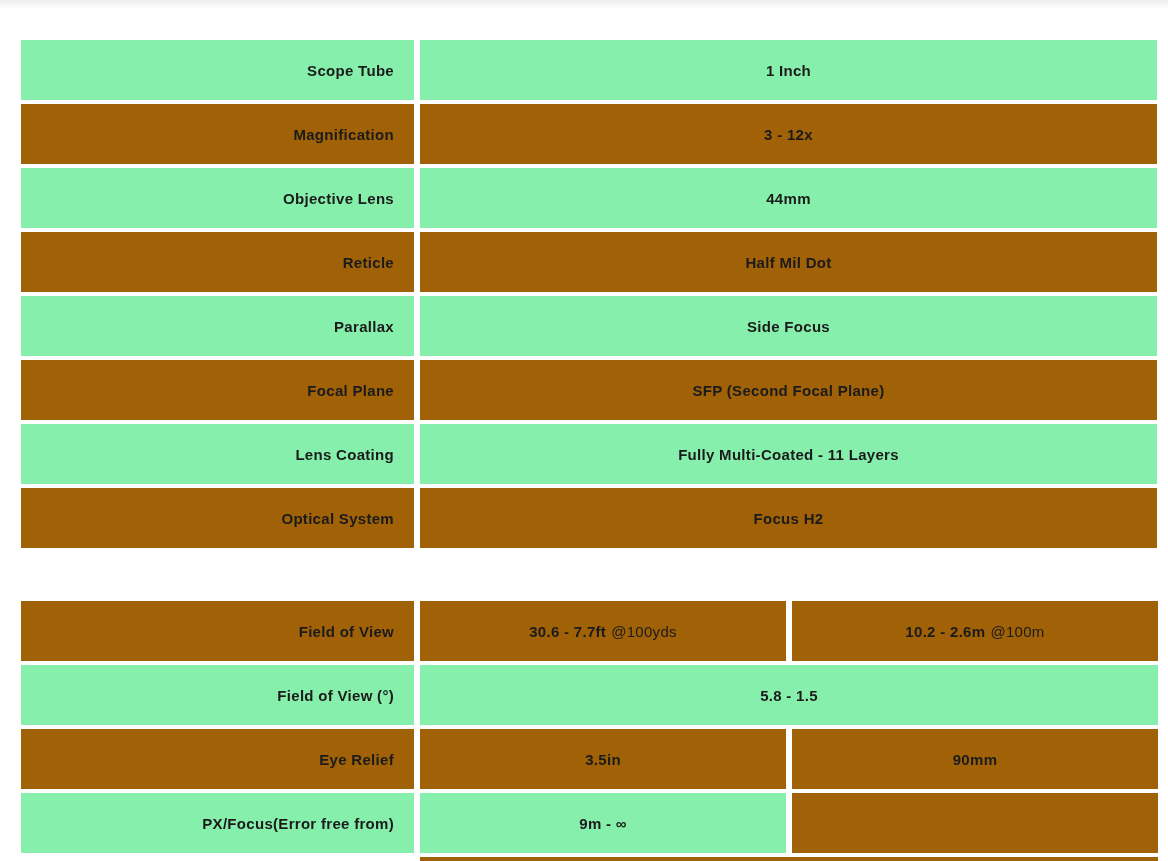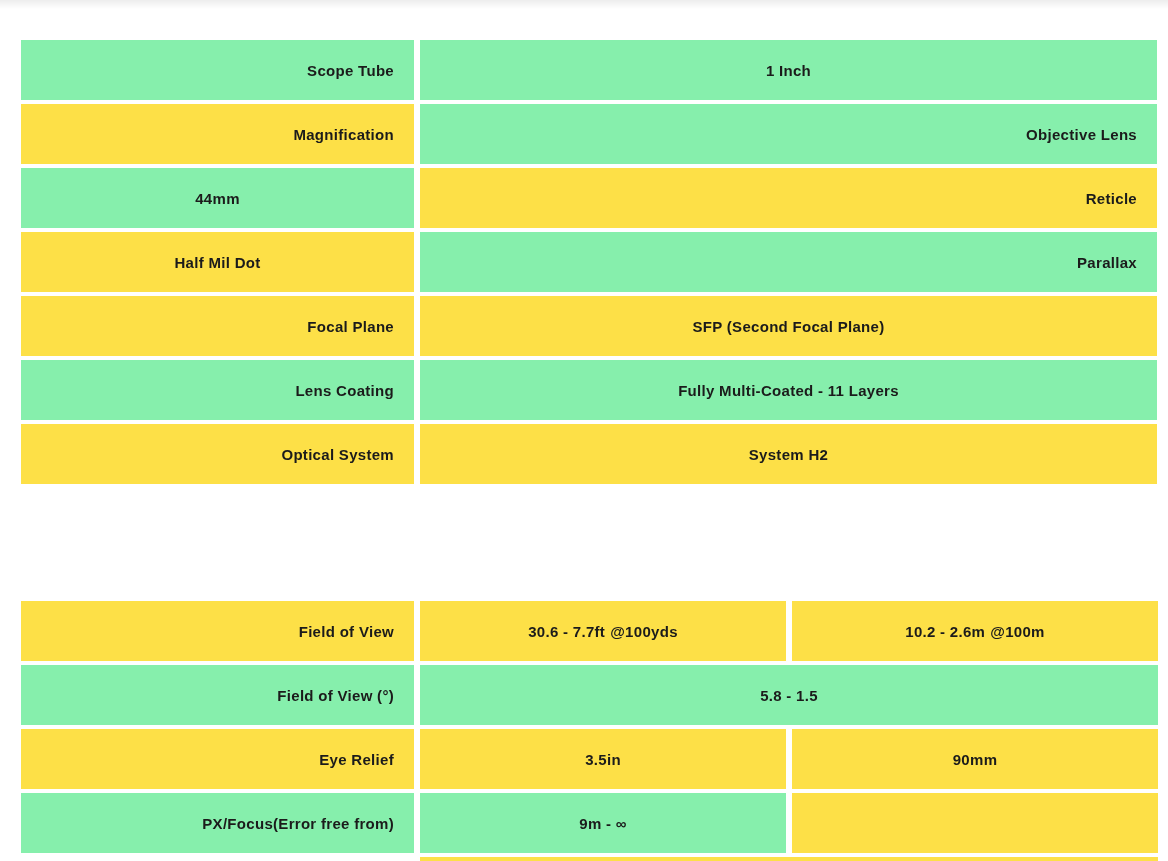--- a/index.html
+++ b/index.html
@@ -45,53 +45,55 @@
   .lbl {
     justify-content: flex-end;
     padding-right: 20px;
     text-align: right;
   }
   .val {
     justify-content: center;
     text-align: center;
   }
   .row-light { background: #86efac; }
-  .row-dark  { background: #fde047; }
+  .row-dark  { background: #a16207; }
   .span2 { grid-column: 2 / 4; }
   .note   { font-weight: 700; }
-  .suffix { margin-left: 5px; font-weight: 700; }
+  .suffix { margin-left: 5px; font-weight: 400; }
   .strong { font-weight: 700; padding-left: 44px; }
 </style>
 </head>
 <body>
 
 <div class="top-shade"></div>
 
 <div id="spec-table" class="tbl">
   <div class="cell lbl row-light">Scope Tube</div>
   <div class="cell val row-light">1 Inch</div>
 
   <div class="cell lbl row-dark">Magnification</div>
+  <div class="cell val row-dark">3 - 12x</div>
 
   <div class="cell lbl row-light">Objective Lens</div>
   <div class="cell val row-light">44mm</div>
 
   <div class="cell lbl row-dark">Reticle</div>
   <div class="cell val row-dark">Half Mil Dot</div>
 
   <div class="cell lbl row-light">Parallax</div>
+  <div class="cell val row-light">Side Focus</div>
 
   <div class="cell lbl row-dark">Focal Plane</div>
   <div class="cell val row-dark">SFP (Second Focal Plane)</div>
 
   <div class="cell lbl row-light">Lens Coating</div>
   <div class="cell val row-light">Fully Multi-Coated - 11 Layers</div>
 
   <div class="cell lbl row-dark">Optical System</div>
-  <div class="cell val row-dark">System H2</div>
+  <div class="cell val row-dark">Focus H2</div>
 </div>
 
 <div id="fov-table" class="tbl">
 
   <div class="cell lbl row-dark">Field of View</div>
   <div class="cell val row-dark">
     <span>30.6 - 7.7ft</span>
     <span class="suffix">@100yds</span>
   </div>
   <div class="cell val row-dark">

